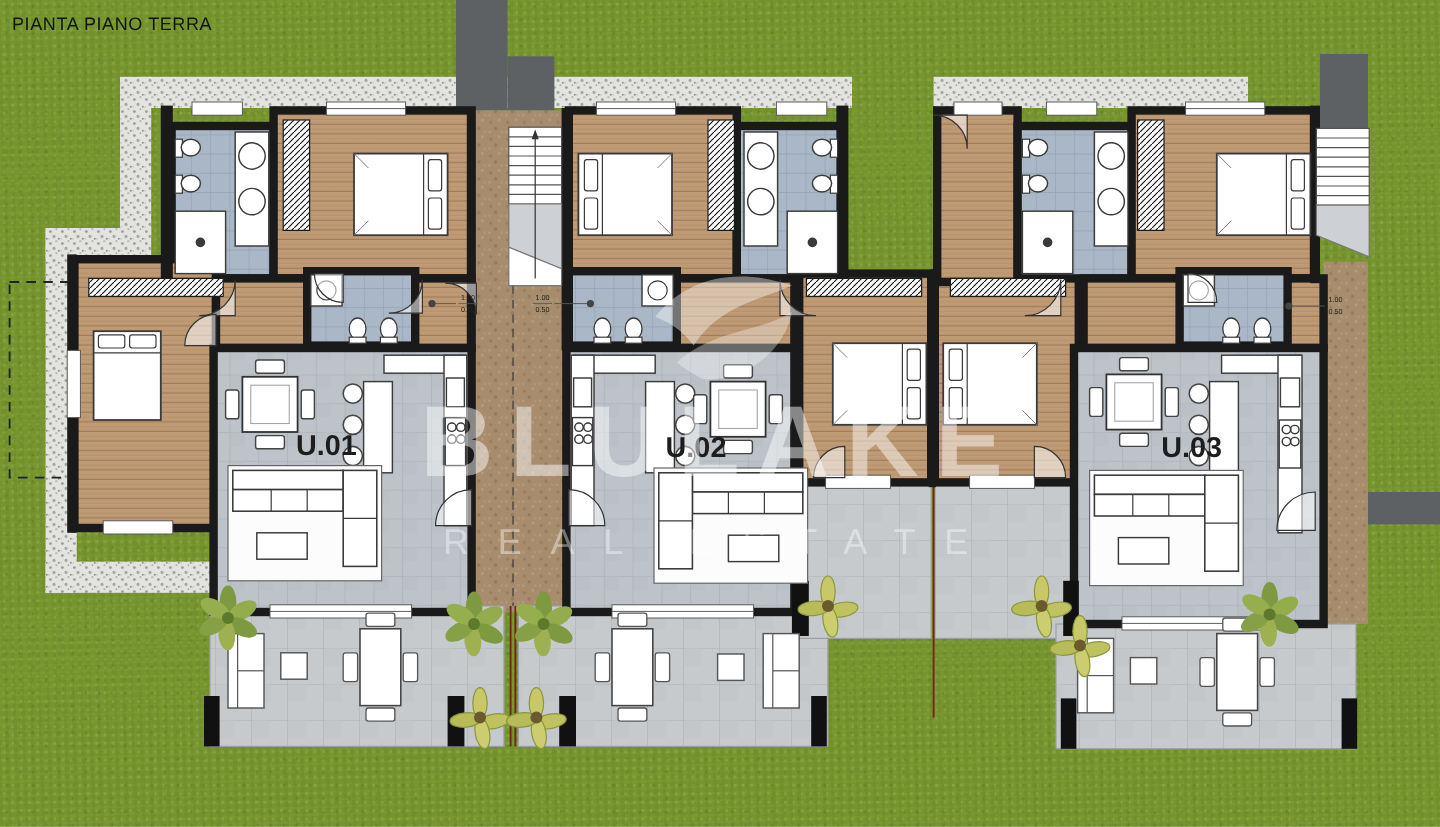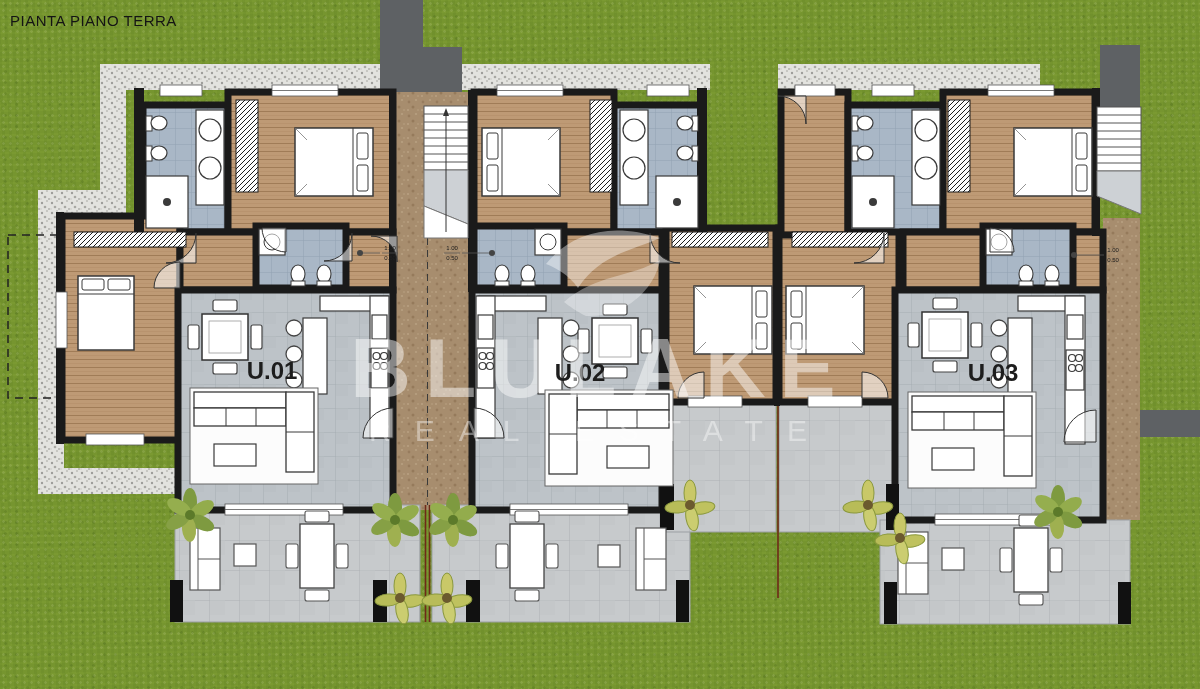--- a/index.html
+++ b/index.html
@@ -22,21 +22,21 @@
   .watermark{
     position:absolute;left:0;top:218px;width:1200px;text-align:center;
     pointer-events:none;color:#fff;
   }
   .wm-brand{
     font-size:84px;font-weight:bold;letter-spacing:14px;
     color:rgba(255,255,255,0.48);line-height:1;margin-top:108px;
   }
   .wm-tagline{
     font-size:30px;font-weight:400;letter-spacing:24px;
-    color:rgba(255,255,255,0.40);margin-top:4px;
+    color:rgba(255,255,255,0.40);margin-top:26px;
   }
   .wm-logo{position:absolute;left:538px;top:-2px;}
   svg text{font-family:"Liberation Sans",sans-serif;}
   .unit-label{font-size:24px;font-weight:bold;fill:#1d1d1d;}
   .dim-text{font-size:6px;fill:#222;}
 </style>
 </head>
 <body>
 
 <div id="stage">

